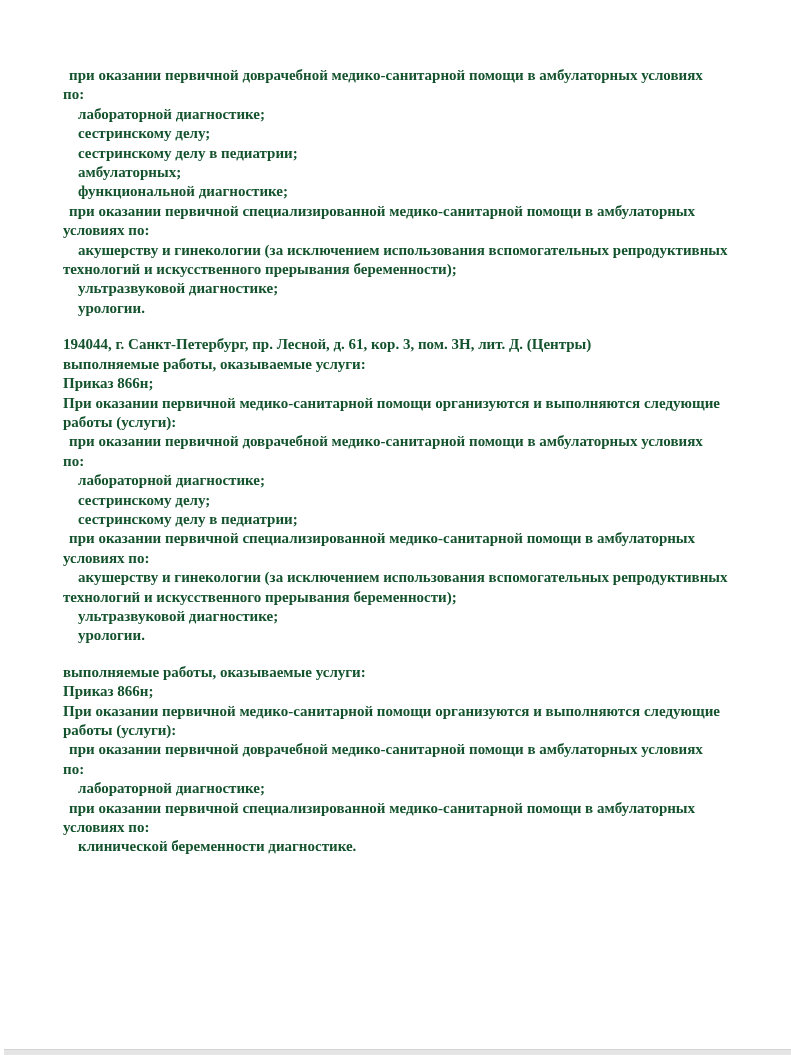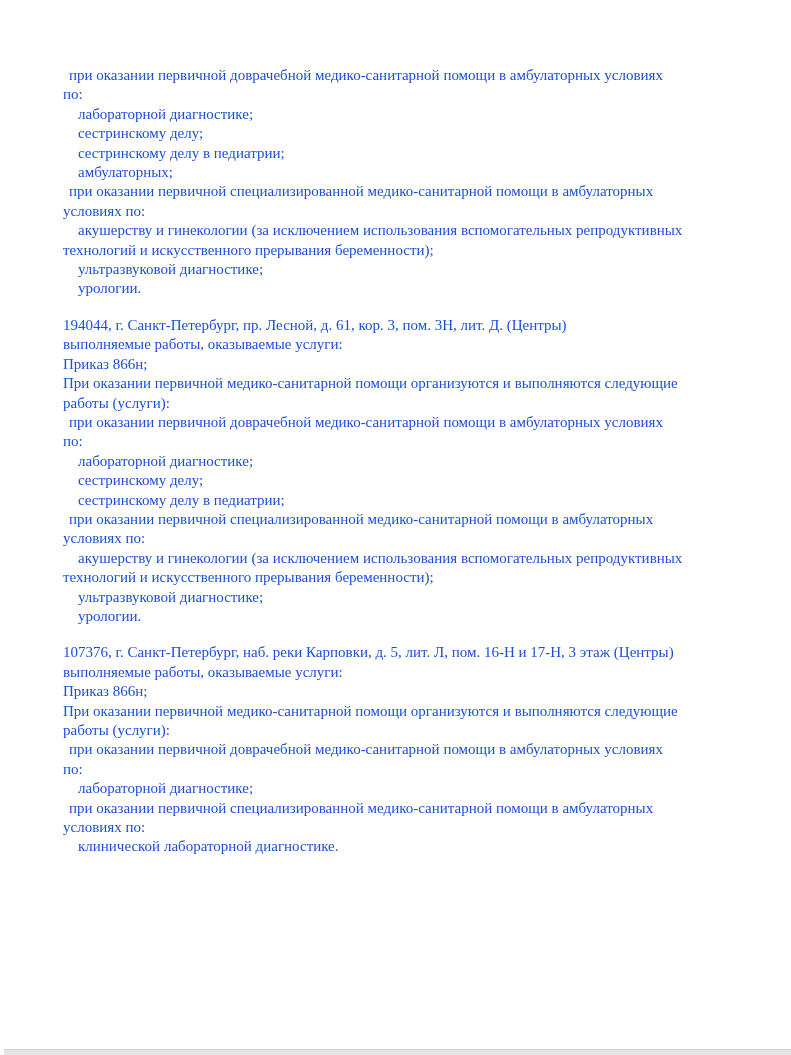--- a/index.html
+++ b/index.html
@@ -41,28 +41,29 @@
     bottom: 0;
     height: 6px;
     box-sizing: border-box;
     background: #e5e5e5;
     border-top: 1px solid #d4d4d4;
   }
 </style>
 </head>
 <body>
 
-<div class="page" style="background: rgb(255, 255, 255); color: #1d4ed8;">
+<div class="page" style="background: rgb(255, 255, 255); color: #14532d; font-weight: bold;">
   <div class="content">
       <div class="line indent-1">при оказании первичной доврачебной медико-санитарной помощи в амбулаторных условиях</div>
       <div class="line indent-0">по:</div>
       <div class="line indent-2">лабораторной диагностике;</div>
       <div class="line indent-2">сестринскому делу;</div>
       <div class="line indent-2">сестринскому делу в педиатрии;</div>
       <div class="line indent-2">амбулаторных;</div>
+      <div class="line indent-2">функциональной диагностике;</div>
       <div class="line indent-1">при оказании первичной специализированной медико-санитарной помощи в амбулаторных</div>
       <div class="line indent-0">условиях по:</div>
       <div class="line indent-2">акушерству и гинекологии (за исключением использования вспомогательных репродуктивных</div>
       <div class="line indent-0">технологий и искусственного прерывания беременности);</div>
       <div class="line indent-2">ультразвуковой диагностике;</div>
       <div class="line indent-2">урологии.</div>
       <div class="line blank-line"></div>
       <div class="line indent-0">194044, г. Санкт-Петербург, пр. Лесной, д. 61, кор. 3, пом. 3Н, лит. Д. (Центры)</div>
       <div class="line indent-0">выполняемые работы, оказываемые услуги:</div>
       <div class="line indent-0">Приказ 866н;</div>
@@ -73,27 +74,26 @@
       <div class="line indent-2">лабораторной диагностике;</div>
       <div class="line indent-2">сестринскому делу;</div>
       <div class="line indent-2">сестринскому делу в педиатрии;</div>
       <div class="line indent-1">при оказании первичной специализированной медико-санитарной помощи в амбулаторных</div>
       <div class="line indent-0">условиях по:</div>
       <div class="line indent-2">акушерству и гинекологии (за исключением использования вспомогательных репродуктивных</div>
       <div class="line indent-0">технологий и искусственного прерывания беременности);</div>
       <div class="line indent-2">ультразвуковой диагностике;</div>
       <div class="line indent-2">урологии.</div>
       <div class="line blank-line"></div>
-      <div class="line indent-0">107376, г. Санкт-Петербург, наб. реки Карповки, д. 5, лит. Л, пом. 16-Н и 17-Н, 3 этаж (Центры)</div>
       <div class="line indent-0">выполняемые работы, оказываемые услуги:</div>
       <div class="line indent-0">Приказ 866н;</div>
       <div class="line indent-0">При оказании первичной медико-санитарной помощи организуются и выполняются следующие</div>
       <div class="line indent-0">работы (услуги):</div>
       <div class="line indent-1">при оказании первичной доврачебной медико-санитарной помощи в амбулаторных условиях</div>
       <div class="line indent-0">по:</div>
       <div class="line indent-2">лабораторной диагностике;</div>
       <div class="line indent-1">при оказании первичной специализированной медико-санитарной помощи в амбулаторных</div>
       <div class="line indent-0">условиях по:</div>
-      <div class="line indent-2">клинической лабораторной диагностике.</div>
+      <div class="line indent-2">клинической беременности диагностике.</div>
       <div class="line blank-line"></div>
     </div>
   <div class="bottom-bar" style="background: rgb(229, 229, 229); border-top-color: rgb(212, 212, 212);"></div>
 </div>
 
 </body></html>

